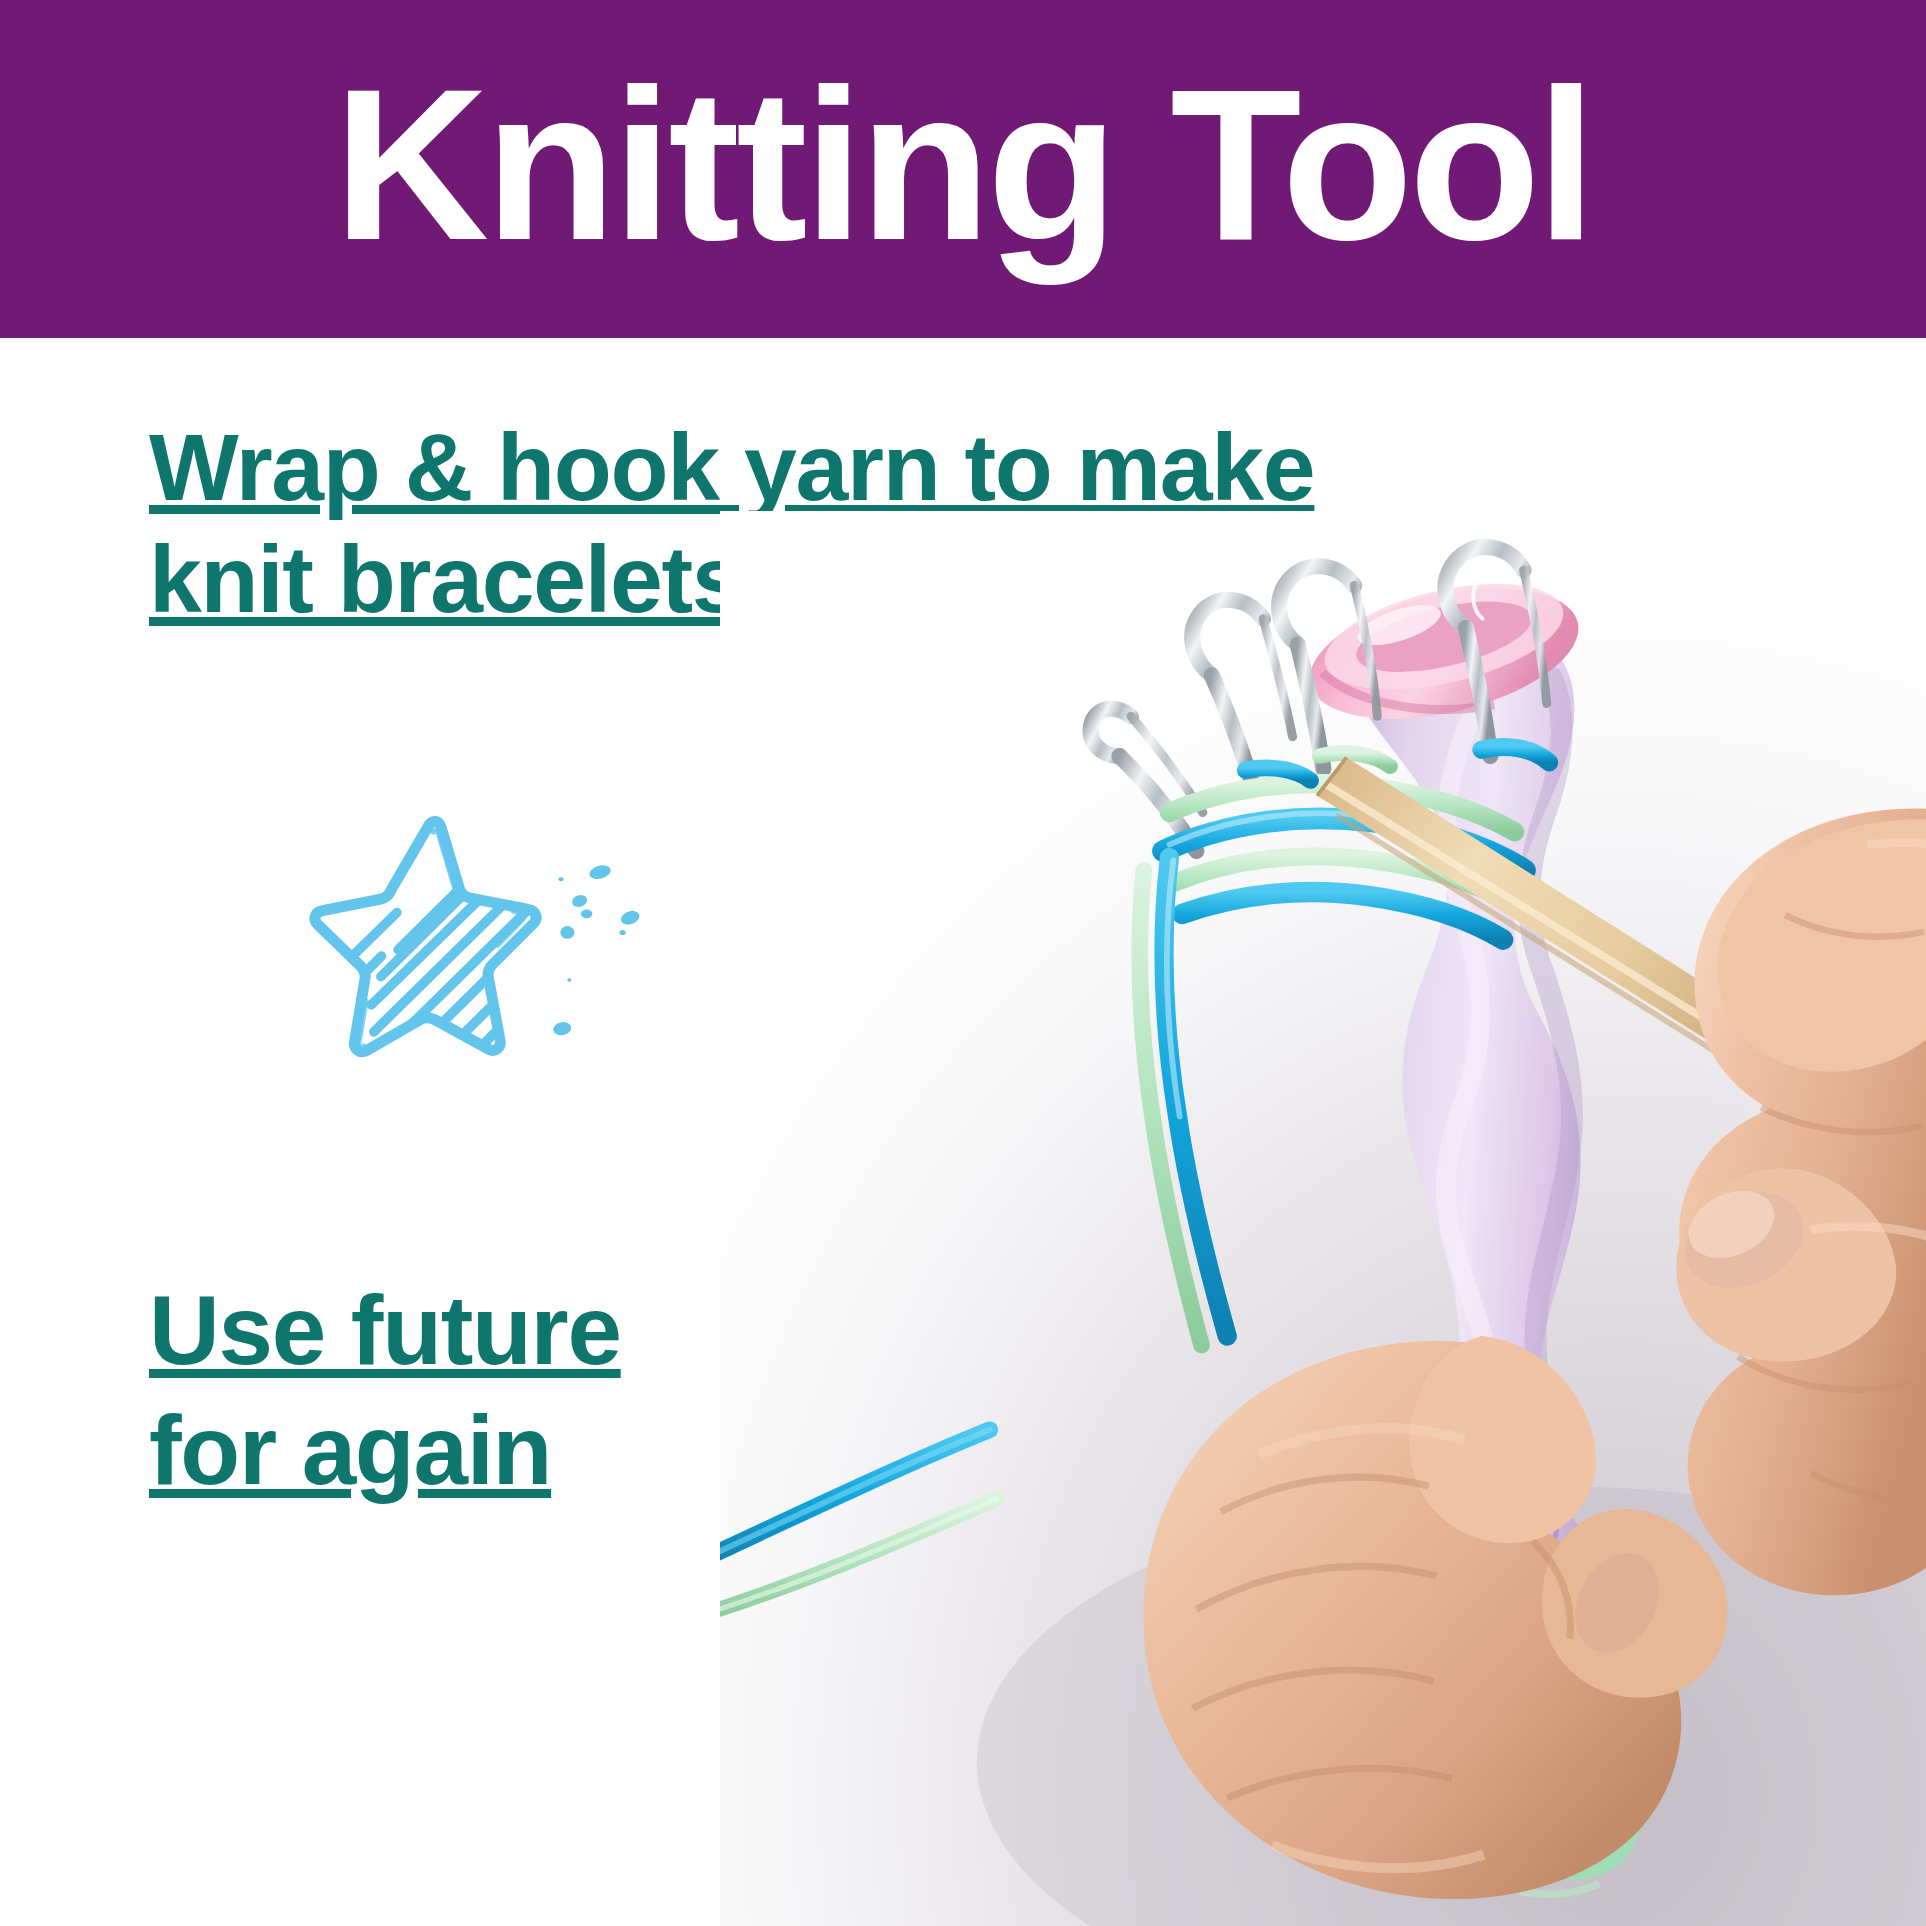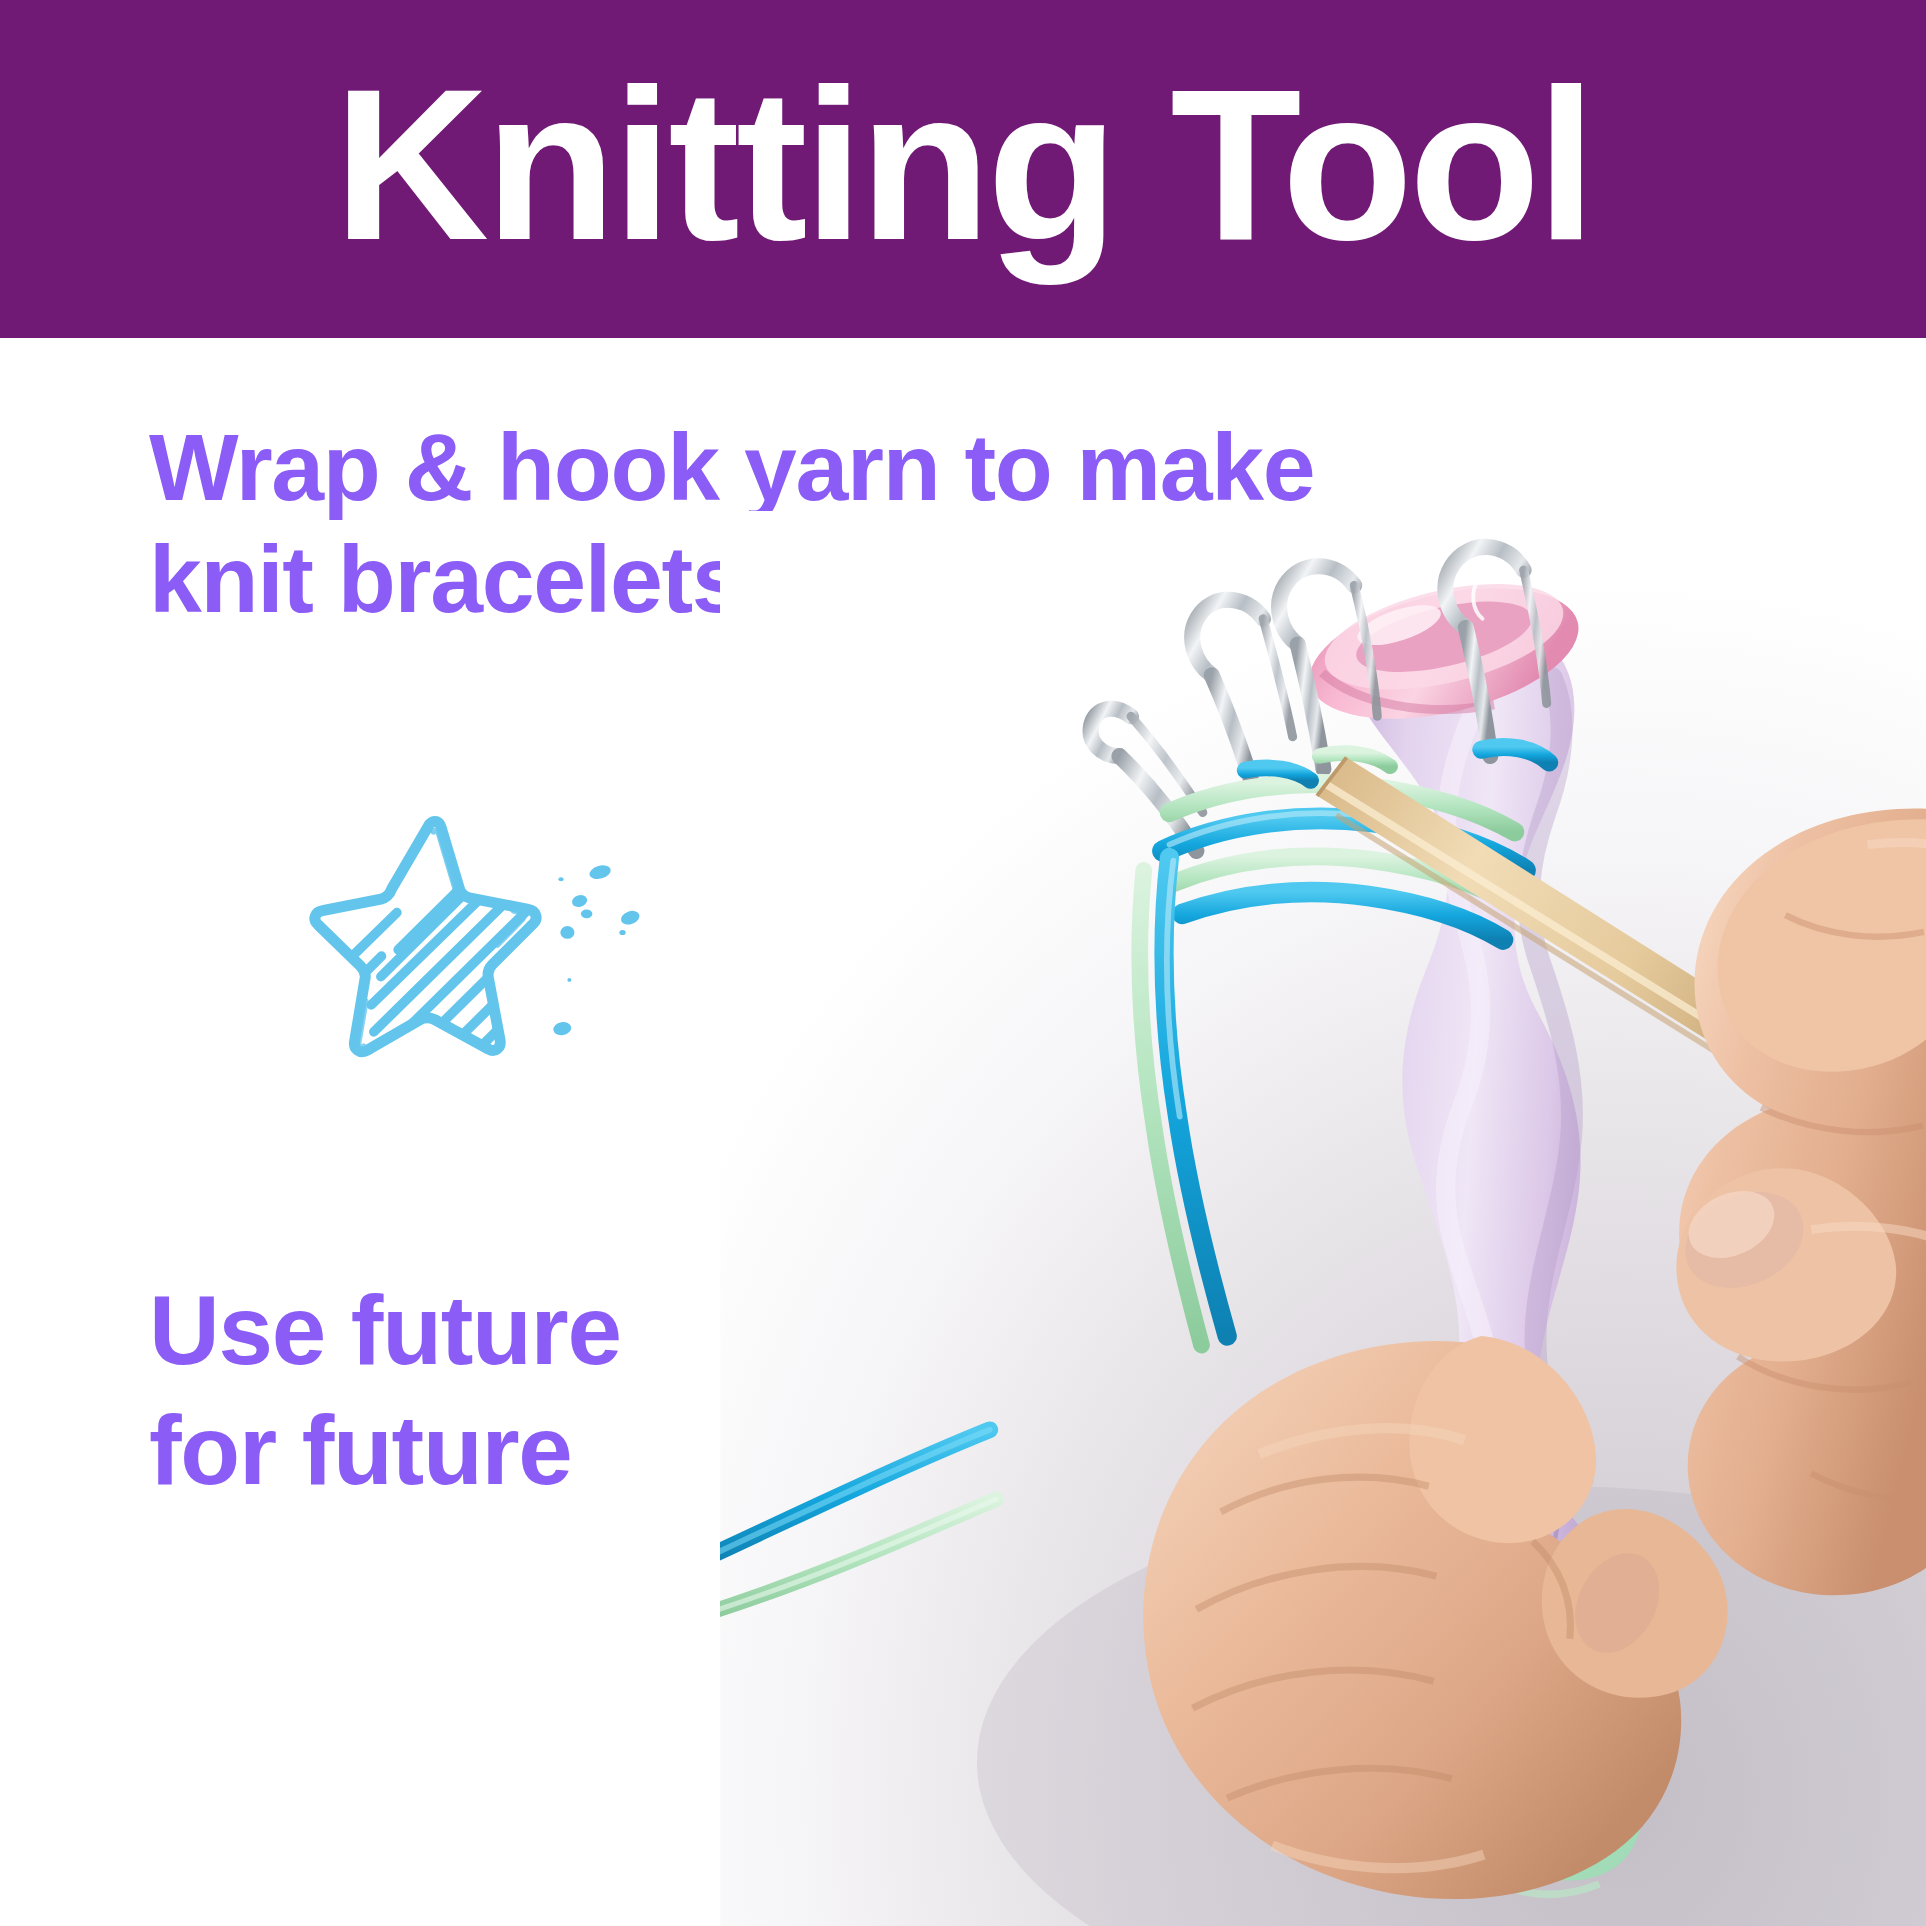--- a/index.html
+++ b/index.html
@@ -28,25 +28,26 @@
     line-height:0.95;
     letter-spacing:-3.9px;
     white-space:nowrap;
     margin:0;
     transform:translateY(-3.9px);
   }
 
   
   .copy{
     position:absolute;
-    color:#8b5cf6;
+    color:#0f766e;
     font-family:"Liberation Sans",sans-serif;
     font-weight:700;
     letter-spacing:-1.3px;
     margin:0;
+    text-decoration:underline;
   }
   #headline{
     left:149px;top:411px;width:1540px;
     font-size:95px;line-height:1.18;
   }
   #benefit{
     left:149px;top:1271px;width:706px;
     font-size:98px;line-height:1.22;
   }
   .copy-line{display:block;white-space:nowrap;}
@@ -127,21 +128,21 @@
         <ellipse cx="500" cy="183" rx="5" ry="4"></ellipse>
         <ellipse cx="414" cy="183" rx="11" ry="10"></ellipse>
         <ellipse cx="417" cy="257" rx="3" ry="3"></ellipse>
         <ellipse cx="406" cy="333" rx="14" ry="10" transform="rotate(-10 406 333)"></ellipse>
       </g>
     </svg>
   </div>
 
   <div id="benefit" class="copy">
     <span class="copy-line">Use future</span>
-    <span class="copy-line">for future</span>
+    <span class="copy-line">for again</span>
   </div>
 
   <figure id="photo">
     <svg viewBox="0 0 1941 2221" xmlns="http://www.w3.org/2000/svg">
       <defs>
         <linearGradient id="toolGrad" x1="0" y1="0" x2="1" y2="0.25">
           <stop offset="0%" stop-color="#C9B2DB"></stop>
           <stop offset="22%" stop-color="#E3D3EE"></stop>
           <stop offset="52%" stop-color="#EFE6F6"></stop>
           <stop offset="78%" stop-color="#DCC8E8"></stop>

